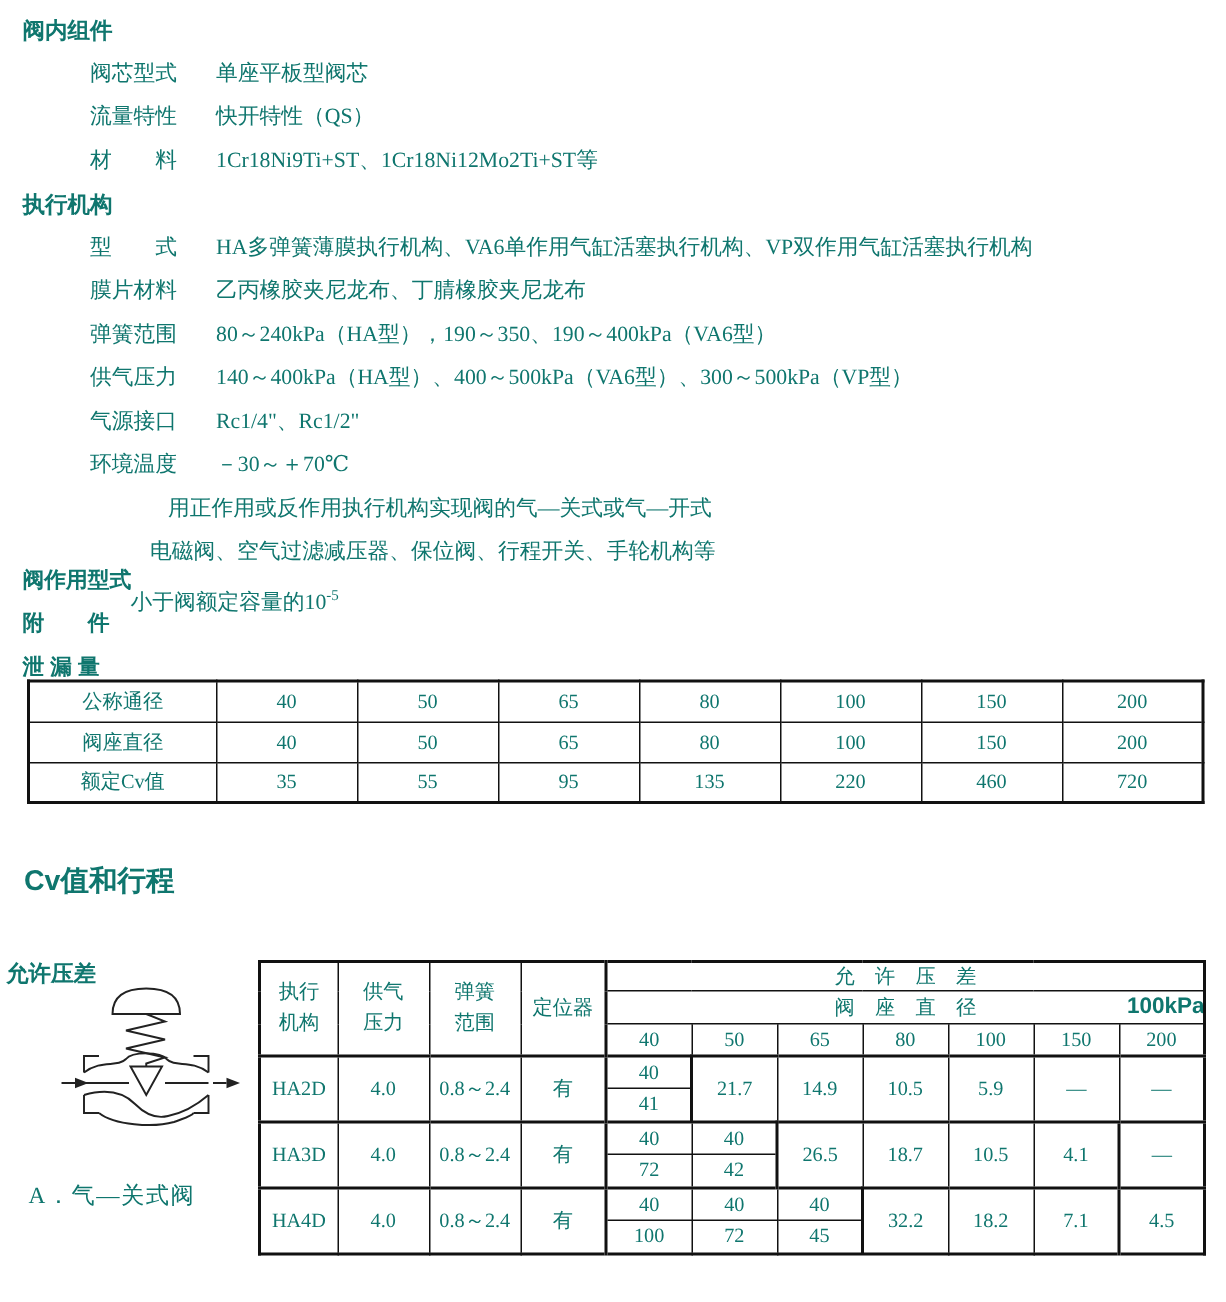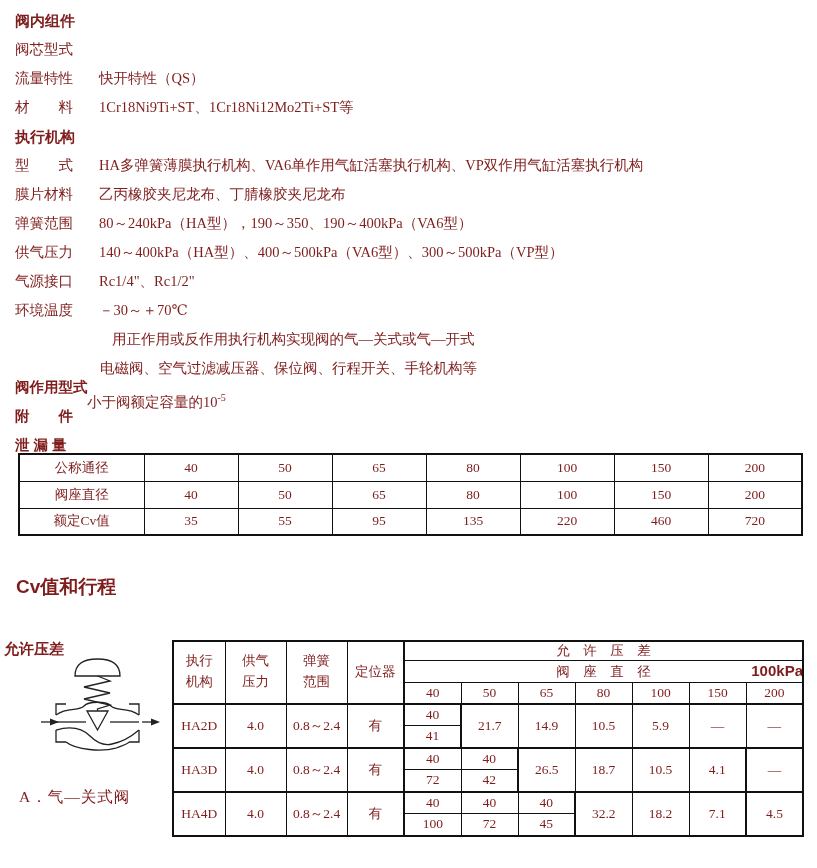--- a/index.html
+++ b/index.html
@@ -1,24 +1,24 @@
 <!DOCTYPE html>
 <html><head>
 <meta charset="utf-8">
 <style>
   html,body { margin:0; padding:0; background:#fff; }
   .page { position:relative; width:817px; height:868px; background:#ffffff;
-          font-family:"Liberation Serif","DejaVu Serif",serif; color:#7f1d1d; overflow:hidden; }
+          font-family:"Liberation Serif","DejaVu Serif",serif; color:#0f766e; overflow:hidden; }
 
   
   .specs { position:absolute; left:15px; top:6px; right:10px; }
   .sec-heading { font-family:"Liberation Sans","DejaVu Sans",sans-serif;
                  font-weight:bold; font-size:15px; height:29px; line-height:29px; }
   .item { display:flex; height:29px; line-height:29px; font-size:14.5px; white-space:nowrap; }
-  .item .lbl { width:84px; flex:none; }
+  .item .lbl { margin-left:45px; width:84px; flex:none; }
   .item .val { flex:none; }
   .inline-item { display:flex; height:29px; line-height:29px; font-size:14.5px; white-space:nowrap; }
   .inline-item .lbl { font-family:"Liberation Sans","DejaVu Sans",sans-serif; font-weight:bold; flex:none;margin-top:48px; }
   .inline-item .lbl.w1 { width:97px; }
   .inline-item .lbl.w2 { width:85px; }
   .inline-item .lbl.w3 { width:72px; }
   sup { font-size:10px; }
 
   
   table { border-collapse:collapse; table-layout:fixed; }
@@ -50,20 +50,21 @@
 </head>
 <body>
 
 <div class="page">
 
   <div class="specs">
     <div class="sec-heading">阀内组件</div>
 
     <div class="item">
       <span class="lbl">阀芯型式</span>
+      <span class="val">单座平板型阀芯</span>
     </div>
     <div class="item">
       <span class="lbl">流量特性</span>
       <span class="val">快开特性（QS）</span>
     </div>
     <div class="item">
       <span class="lbl">材　　料</span>
       <span class="val">1Cr18Ni9Ti+ST、1Cr18Ni12Mo2Ti+ST等</span>
     </div>
 

